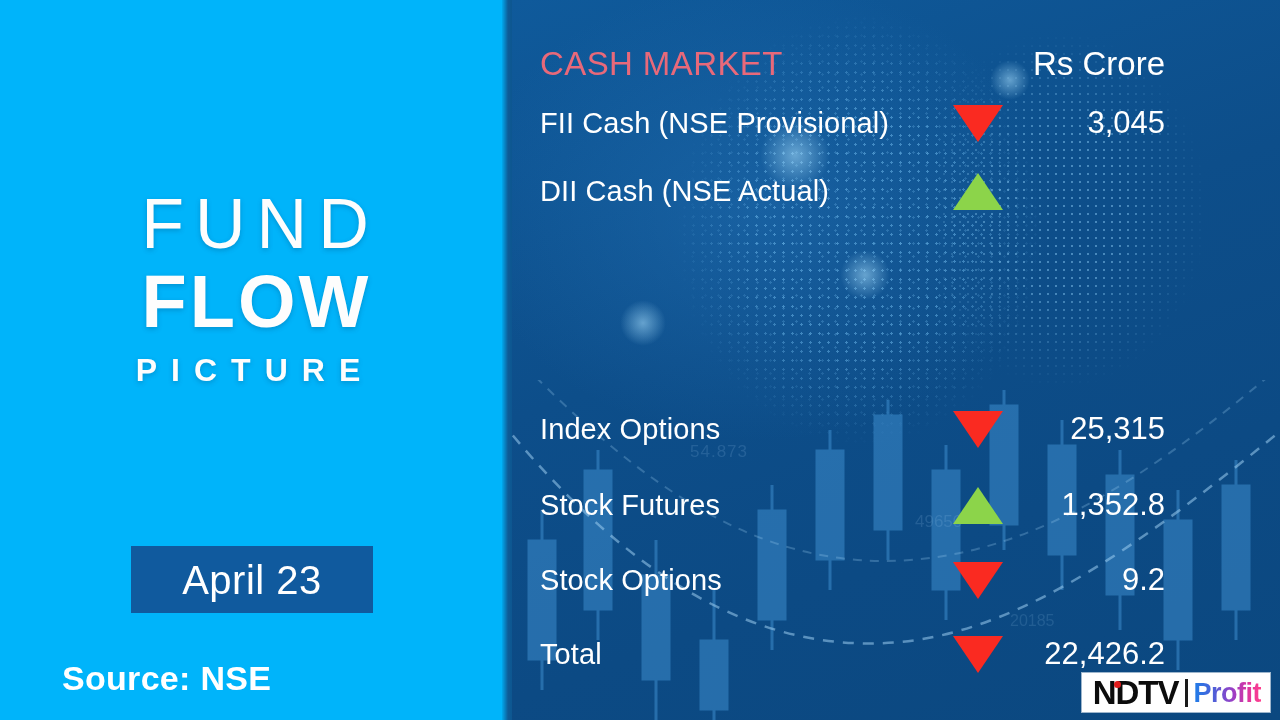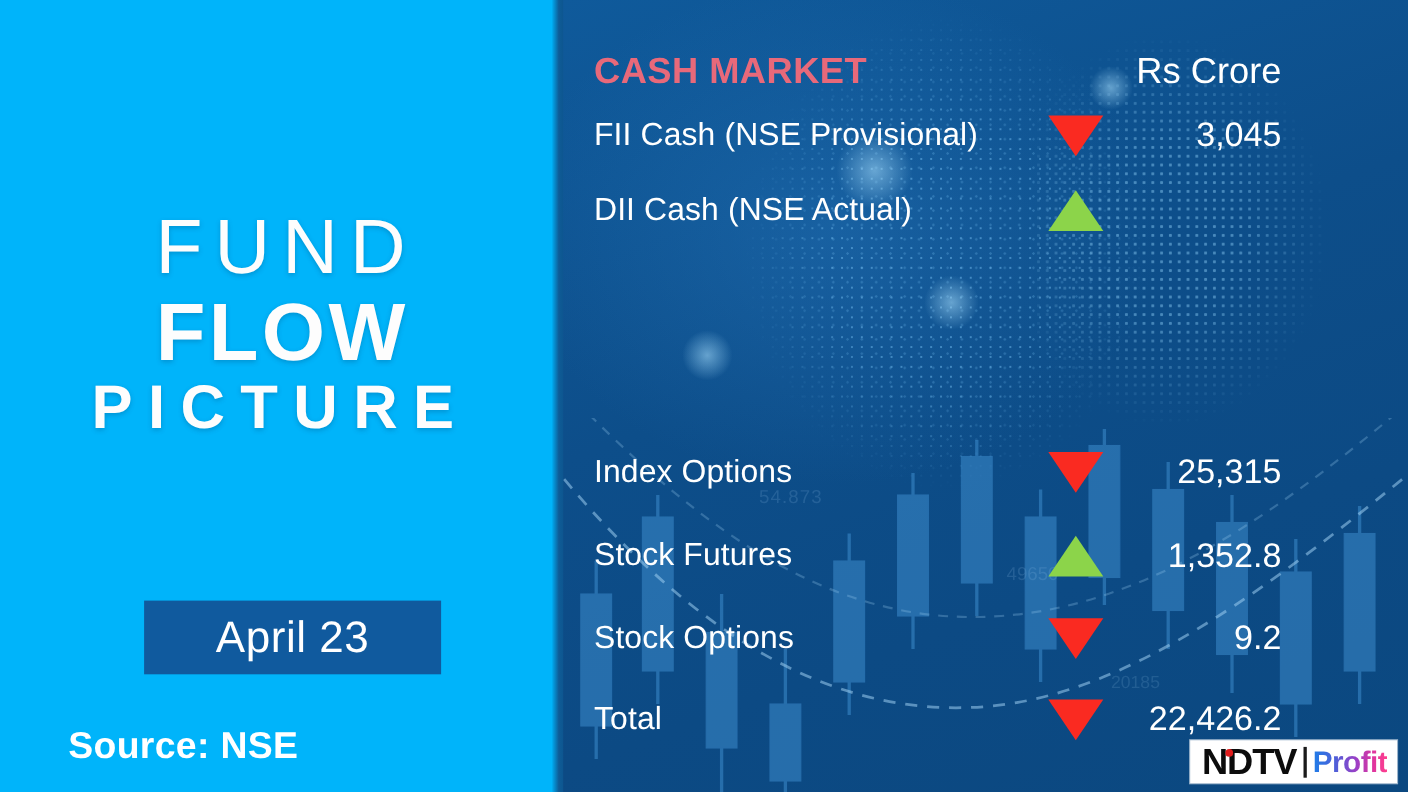--- a/index.html
+++ b/index.html
@@ -30,25 +30,25 @@
   }
   #brand .ln-fund{
     font-size:70px;line-height:76px;font-weight:300;letter-spacing:11px;
     padding-left:11px;
   }
   #brand .ln-flow{
     font-size:74px;line-height:80px;font-weight:bold;letter-spacing:3px;
     padding-left:3px;
   }
   #brand .ln-picture{
-    font-size:56px;line-height:56px;font-weight:bold;letter-spacing:14px;
+    font-size:32px;line-height:56px;font-weight:bold;letter-spacing:14px;
     padding-left:0;
   }
   #date-badge{
-    position:absolute;left:131px;top:546px;width:270px;height:67px;
+    position:absolute;left:131px;top:546px;width:242px;height:67px;
     background:#105a9e;
     display:flex;align-items:center;justify-content:center;
   }
   #date-badge .date-text{
     color:#ffffff;font-size:40px;font-weight:400;letter-spacing:.5px;
     line-height:44px;
   }
   #source{
     position:absolute;left:62px;top:659px;
     color:#ffffff;font-size:34px;font-weight:bold;letter-spacing:.3px;
@@ -86,21 +86,21 @@
   
   #candles{position:absolute;left:0;bottom:0;width:770px;height:330px;opacity:.52;}
   #curve{position:absolute;left:0;bottom:0;width:770px;height:340px;opacity:.55;}
   #ghostnum{
     position:absolute;color:rgba(160,205,240,.16);font-size:17px;letter-spacing:1px;
   }
 
   
   #table{position:absolute;left:0;top:0;width:770px;height:720px;}
   .hdr{position:absolute;top:41px;height:46px;line-height:46px;}
-  #hdr-cash{left:30px;color:#e8697a;font-size:33px;font-weight:bold;letter-spacing:.4px;}
+  #hdr-cash{left:30px;color:#e8697a;font-size:33px;font-weight:normal;letter-spacing:.4px;}
   #hdr-unit{left:310px;width:345px;text-align:right;color:#ffffff;font-size:33px;font-weight:400;}
 
   .row{position:absolute;left:0;width:770px;height:52px;text-decoration:underline;}
   .row .label{
     position:absolute;left:30px;top:0;height:52px;line-height:52px;
     color:#ffffff;font-size:29px;font-weight:400;letter-spacing:.1px;
     white-space:nowrap;
   }
   .row .arrow{
     position:absolute;left:443px;top:0;width:50px;height:52px;

